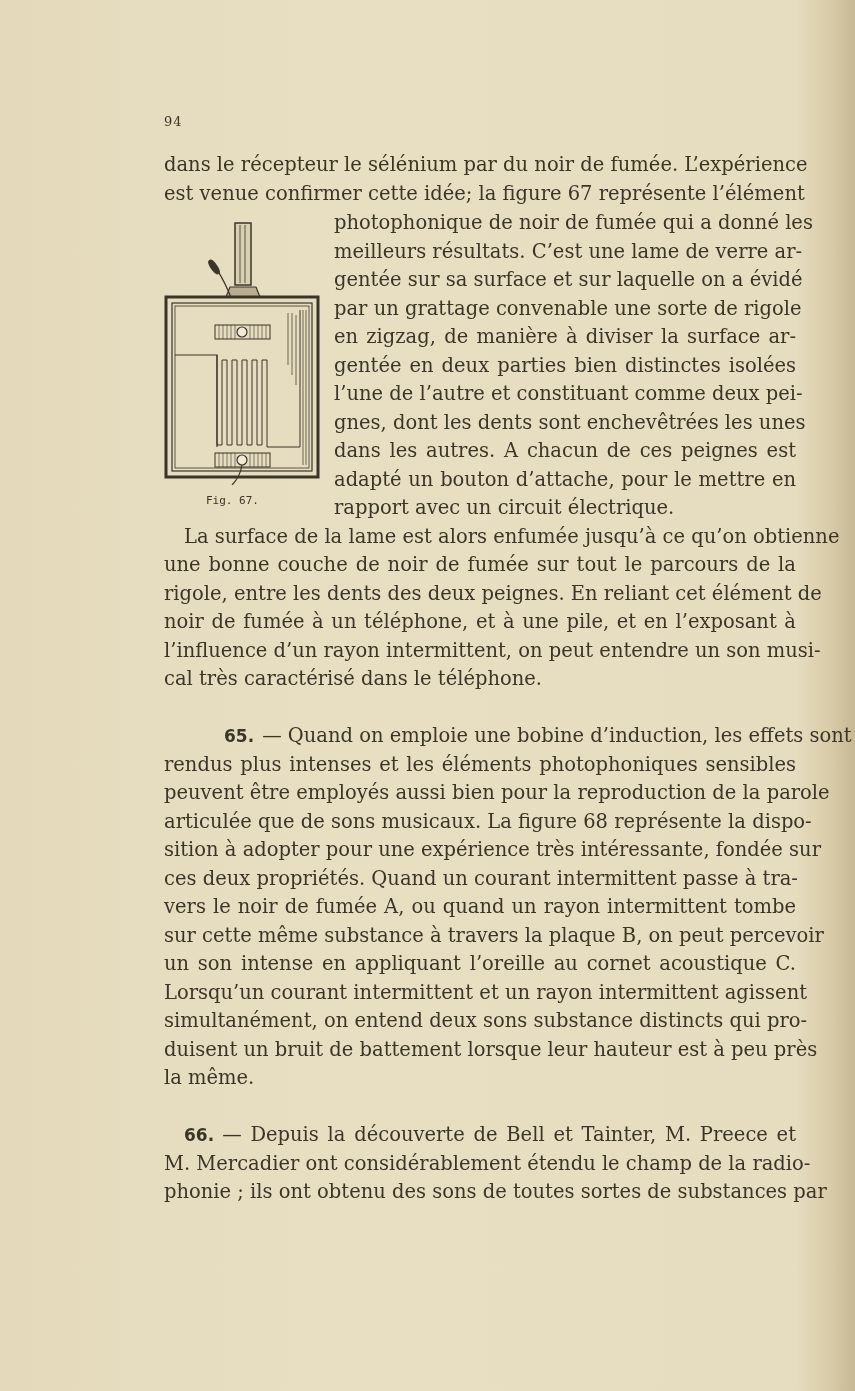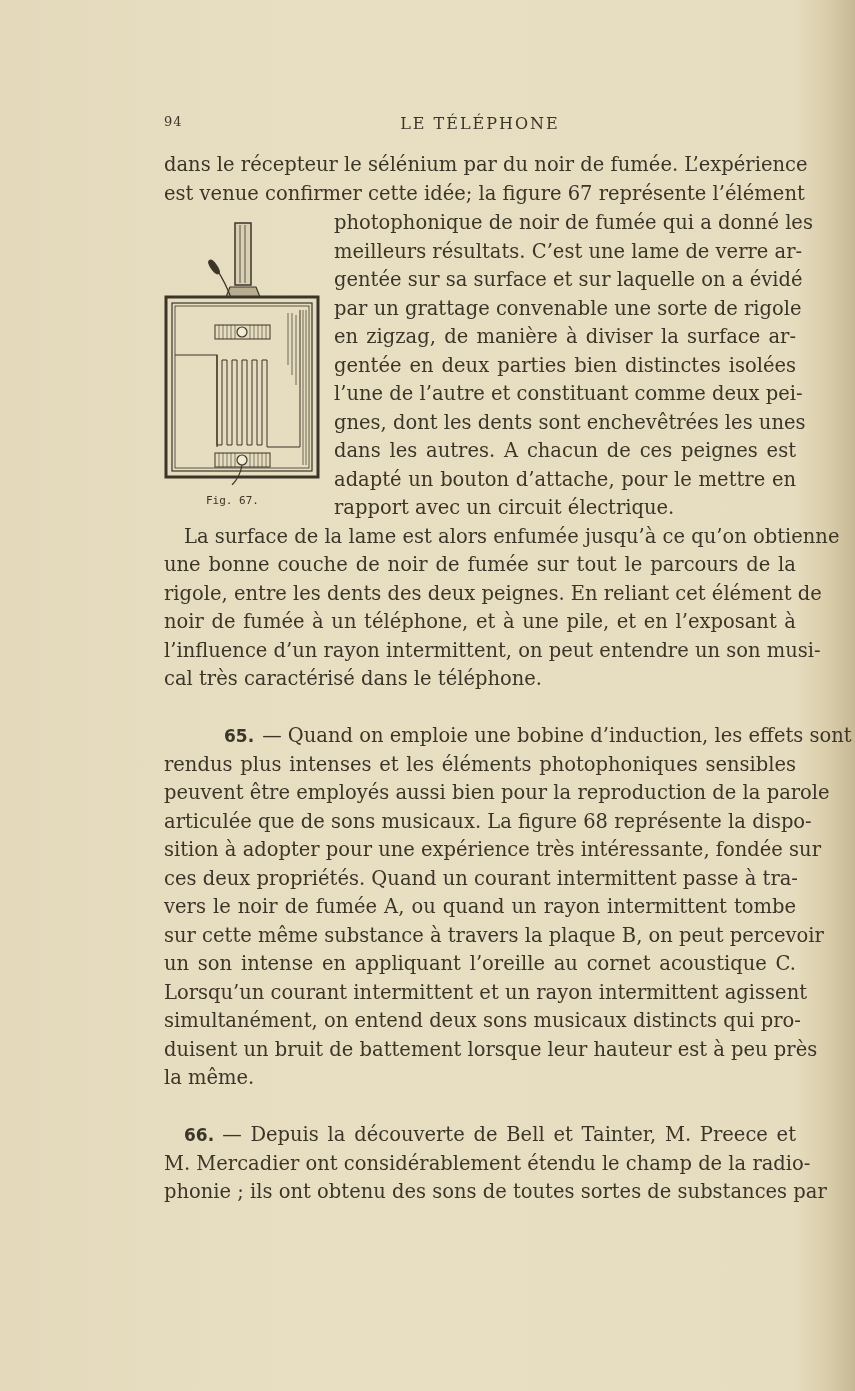--- a/index.html
+++ b/index.html
@@ -35,21 +35,20 @@
     font-family: "DejaVu Sans Mono", "Liberation Mono", monospace;
   }
 </style>
 </head>
 <body>
 
 <div class="page-bg"></div>
 
 <div class="header">
   <span class="page-number">94</span>
-  <div class="running-title">LE TÉLÉPHONE</div>
 </div>
 
 <div class="line" style="top:151px">dans le récepteur le sélénium par du noir de fumée. L’expérience</div>
 <div class="line" style="top:180px">est venue confirmer cette idée; la figure 67 représente l’élément</div>
 
 <div class="figure">
   <svg width="165" height="270" viewBox="0 0 165 270">
     <g stroke="#3b3528" fill="none">
 
       <rect x="75" y="8" width="16" height="62" fill="#d9cfb2" stroke-width="1.5"></rect>
@@ -139,21 +138,21 @@
 </div>
 <div class="line" style="top:751px">rendus plus intenses et les éléments photophoniques sensibles</div>
 <div class="line" style="top:779px">peuvent être employés aussi bien pour la reproduction de la parole</div>
 <div class="line" style="top:808px">articulée que de sons musicaux. La figure 68 représente la dispo-</div>
 <div class="line" style="top:836px">sition à adopter pour une expérience très intéressante, fondée sur</div>
 <div class="line" style="top:865px">ces deux propriétés. Quand un courant intermittent passe à tra-</div>
 <div class="line" style="top:893px">vers le noir de fumée A, ou quand un rayon intermittent tombe</div>
 <div class="line" style="top:922px">sur cette même substance à travers la plaque B, on peut percevoir</div>
 <div class="line" style="top:950px">un son intense en appliquant l’oreille au cornet acoustique C.</div>
 <div class="line" style="top:979px">Lorsqu’un courant intermittent et un rayon intermittent agissent</div>
-<div class="line" style="top:1007px">simultanément, on entend deux sons musicaux distincts qui pro-</div>
+<div class="line" style="top:1007px">simultanément, on entend deux sons substance distincts qui pro-</div>
 <div class="line" style="top:1036px">duisent un bruit de battement lorsque leur hauteur est à peu près</div>
 <div class="line last" style="top:1064px">la même.</div>
 
 <div class="line indent" style="top:1121px; display:flex; justify-content:space-between;">
   <span class="sec-num" style="margin-right:8px">66.</span>
   <span style="flex:1; text-align:justify; text-align-last:justify;">— Depuis la découverte de Bell et Tainter, M. Preece et</span>
 </div>
 <div class="line" style="top:1150px">M. Mercadier ont considérablement étendu le champ de la radio-</div>
 <div class="line" style="top:1178px">phonie ; ils ont obtenu des sons de toutes sortes de substances par</div>
 

